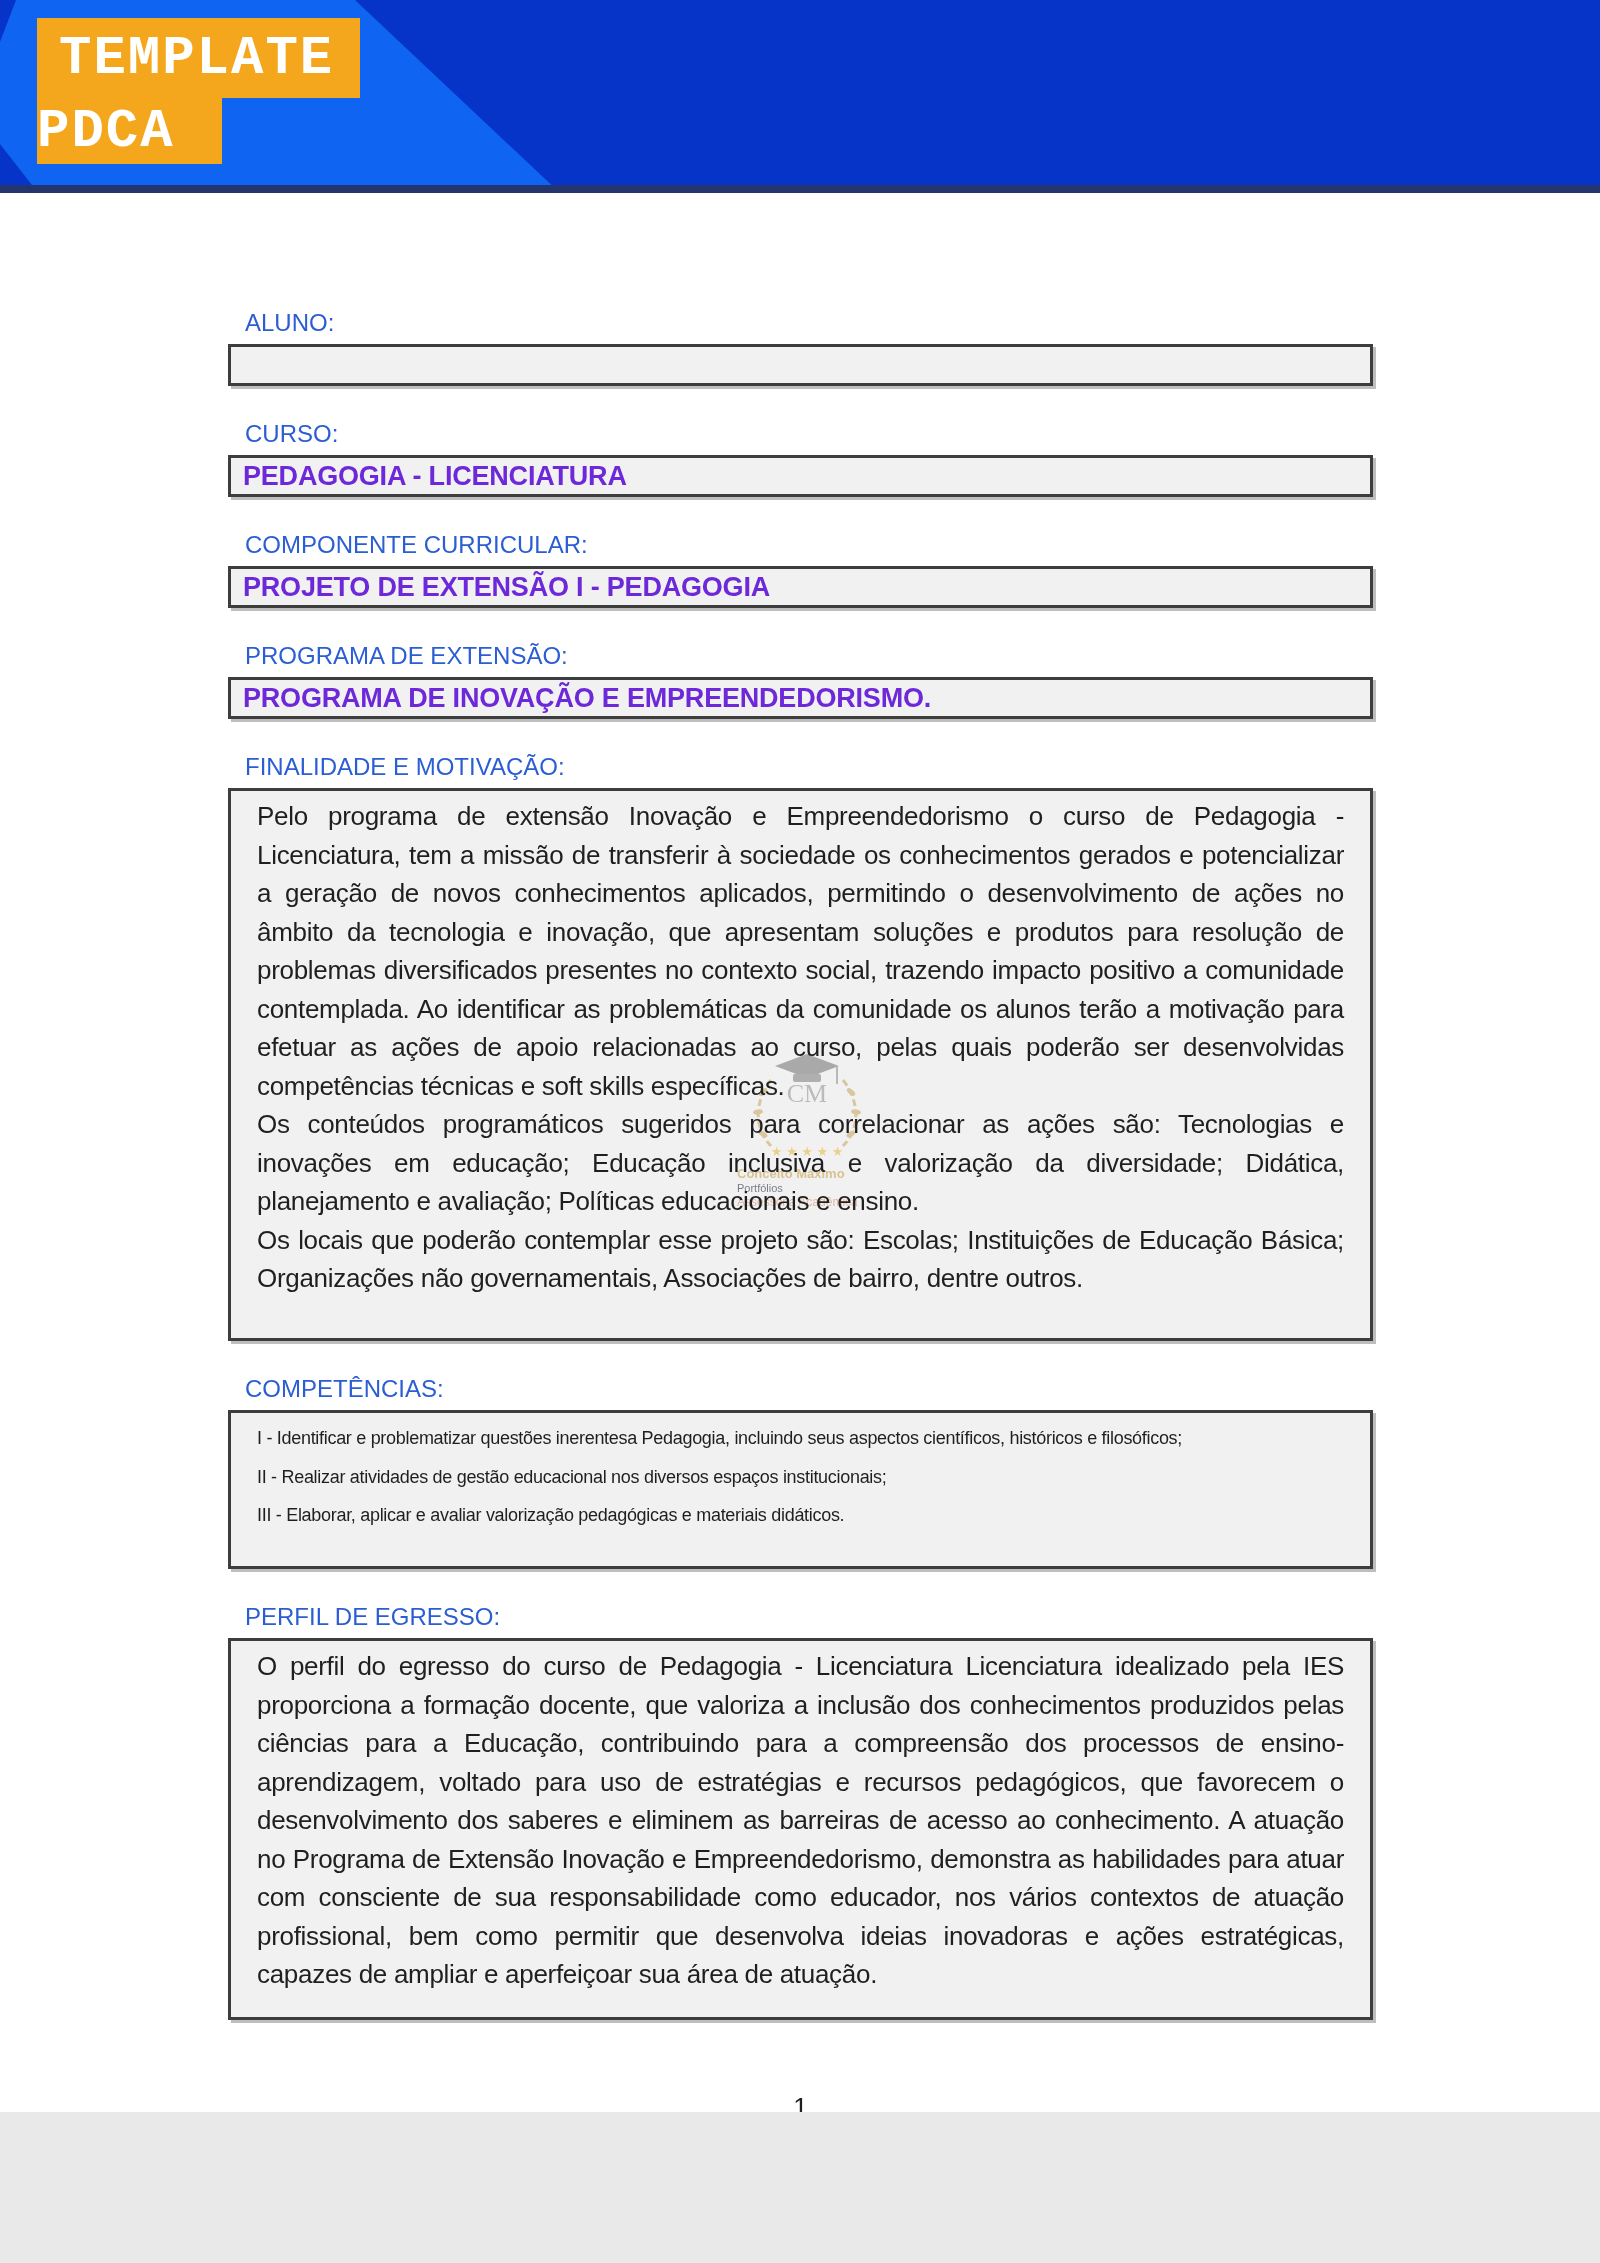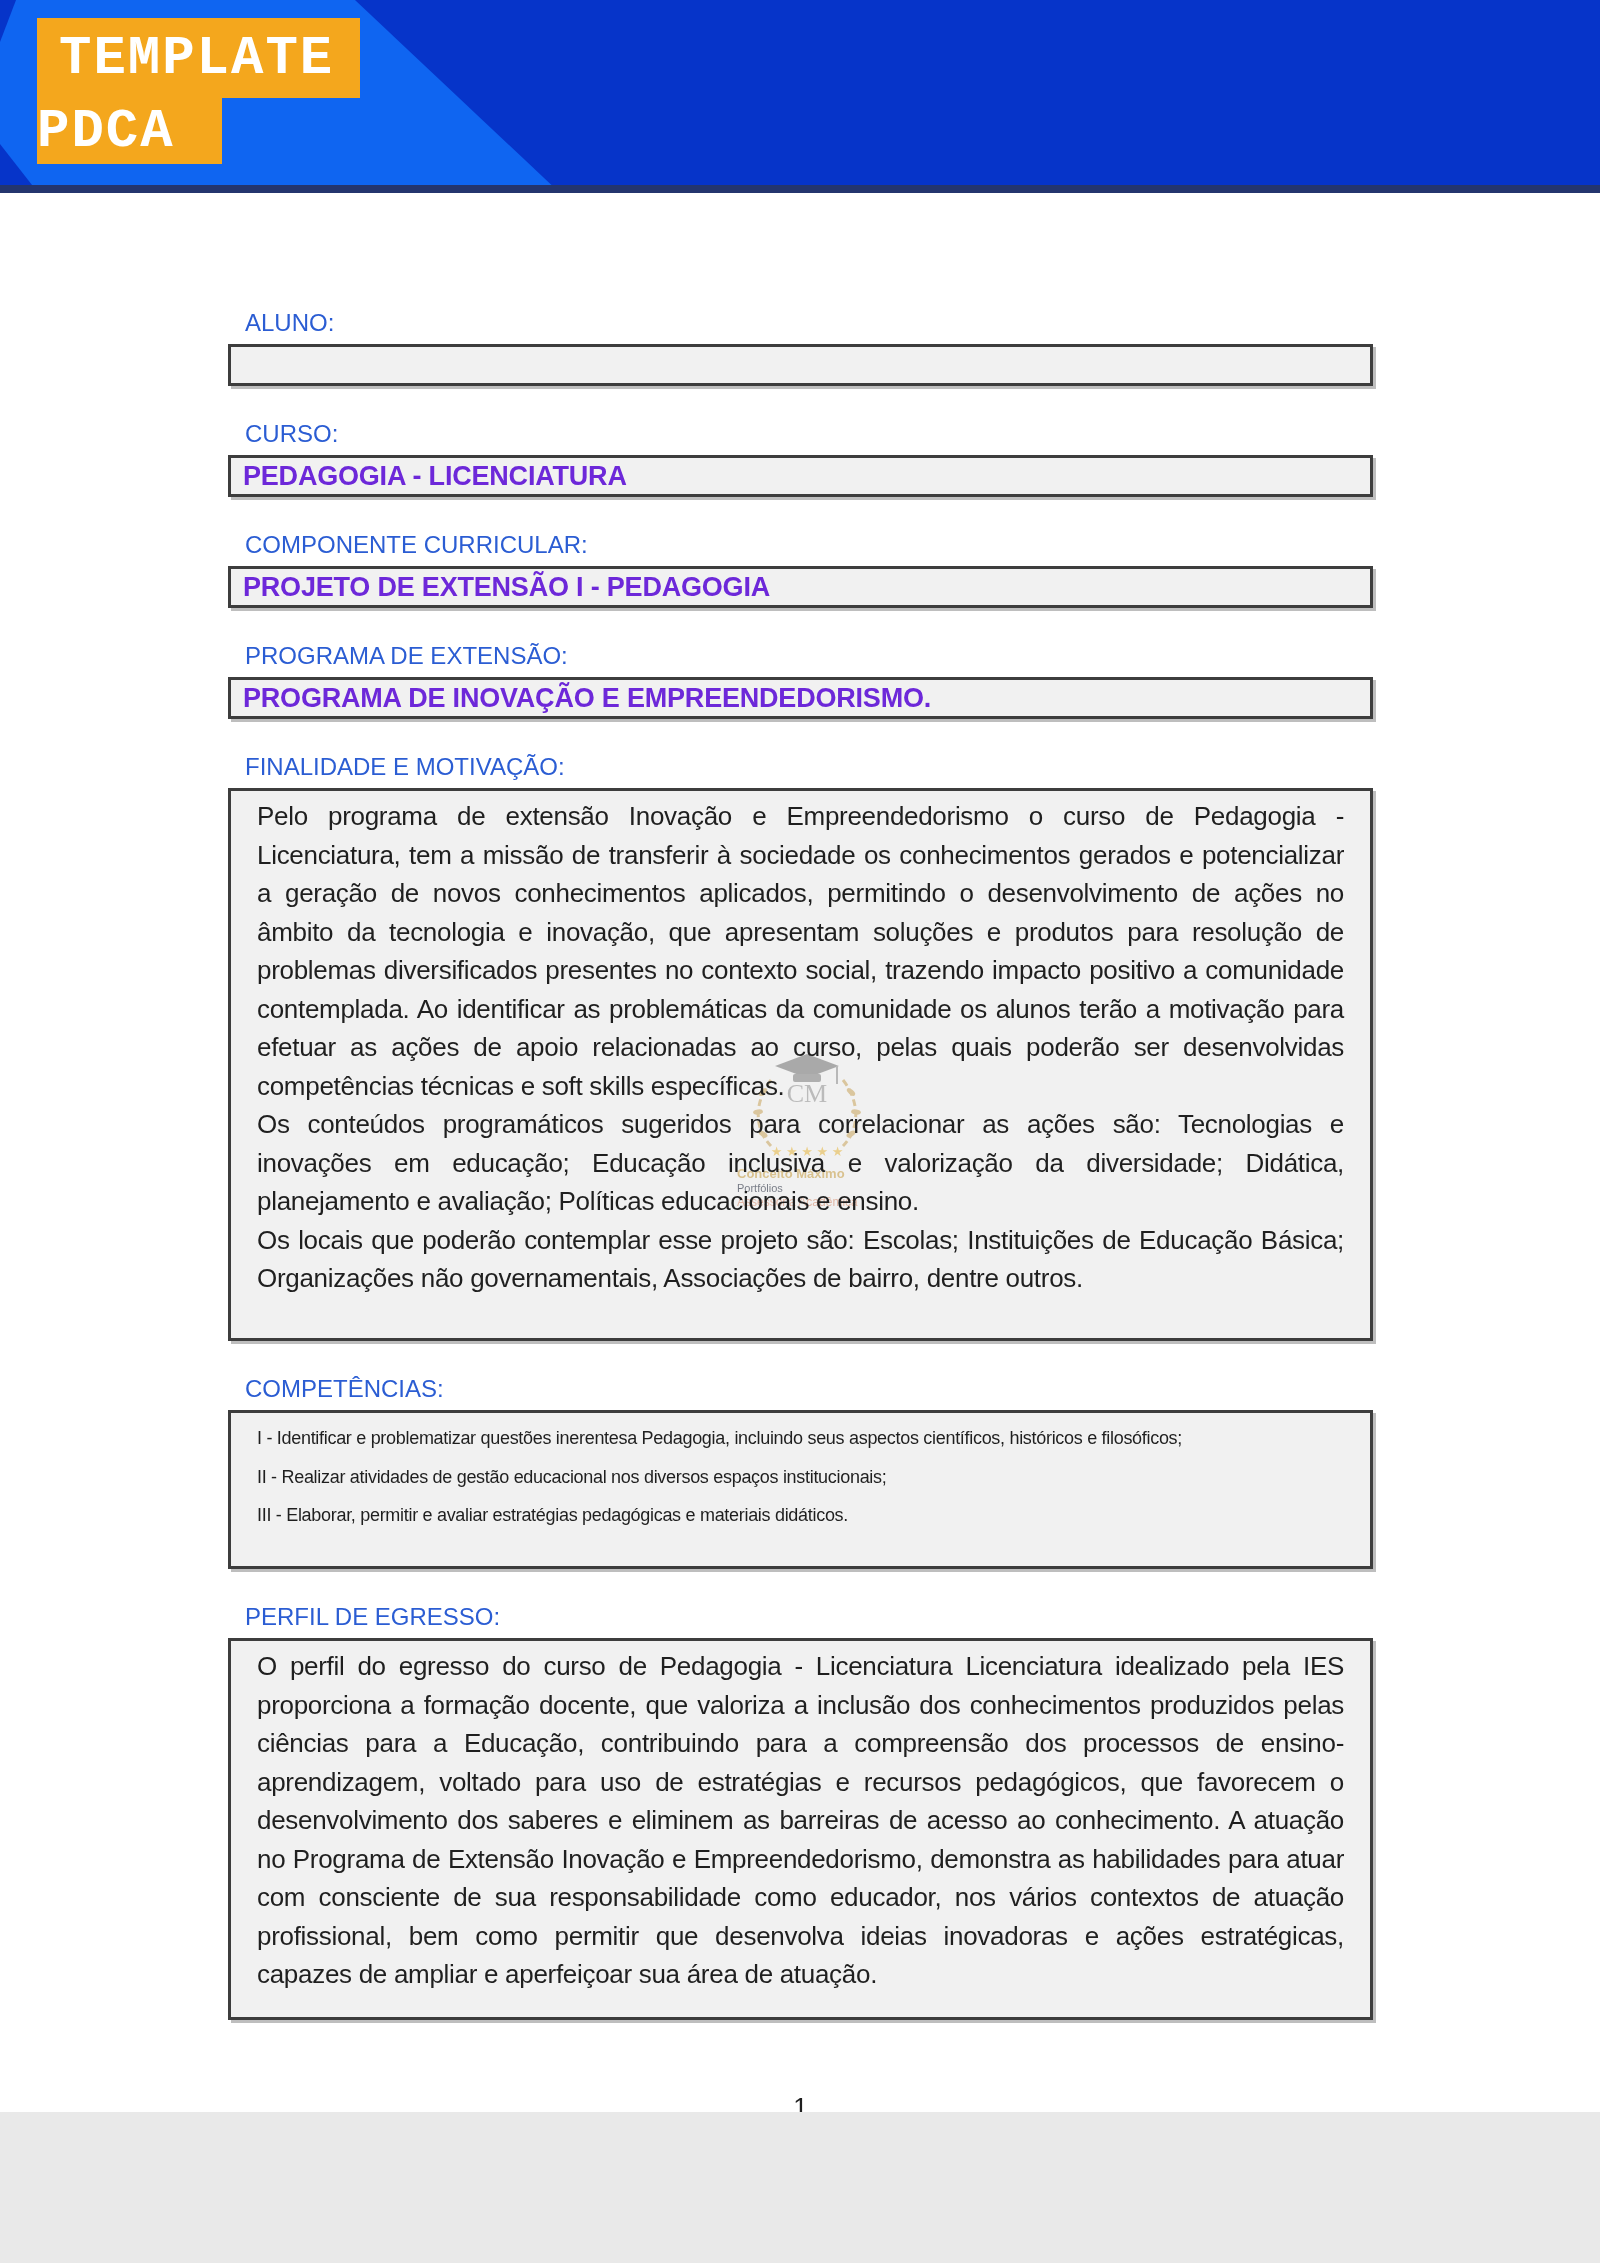--- a/index.html
+++ b/index.html
@@ -178,21 +178,21 @@
           <p class="para">Os conteúdos programáticos sugeridos para correlacionar as ações são: Tecnologias e inovações em educação; Educação inclusiva e valorização da diversidade; Didática, planejamento e avaliação; Políticas educacionais e ensino.</p>
           <p class="para">Os locais que poderão contemplar esse projeto são: Escolas; Instituições de Educação Básica; Organizações não governamentais, Associações de bairro, dentre outros.</p>
         </div>
     </div>
 
     <div class="section">
       <div class="field-label">COMPETÊNCIAS:</div>
       <div class="box text-box box-competencias">
           <p class="comp-line">I - Identificar e problematizar questões inerentesa Pedagogia, incluindo seus aspectos científicos, históricos e filosóficos;</p>
           <p class="comp-line">II - Realizar atividades de gestão educacional nos diversos espaços institucionais;</p>
-          <p class="comp-line">III - Elaborar, permitir e avaliar estratégias pedagógicas e materiais didáticos.</p>
+          <p class="comp-line">III - Elaborar, aplicar e avaliar valorização pedagógicas e materiais didáticos.</p>
         </div>
     </div>
 
     <div class="section">
       <div class="field-label">PERFIL DE EGRESSO:</div>
       <div class="box text-box box-perfil">
           <p class="para">O perfil do egresso do curso de Pedagogia - Licenciatura Licenciatura idealizado pela IES proporciona a formação docente, que valoriza a inclusão dos conhecimentos produzidos pelas ciências para a Educação, contribuindo para a compreensão dos processos de ensino-aprendizagem, voltado para uso de estratégias e recursos pedagógicos, que favorecem o desenvolvimento dos saberes e eliminem as barreiras de acesso ao conhecimento. A atuação no Programa de Extensão Inovação e Empreendedorismo, demonstra as habilidades para atuar com consciente de sua responsabilidade como educador, nos vários contextos de atuação profissional, bem como permitir que desenvolva ideias inovadoras e ações estratégicas, capazes de ampliar e aperfeiçoar sua área de atuação.</p>
         </div>
     </div>
 

